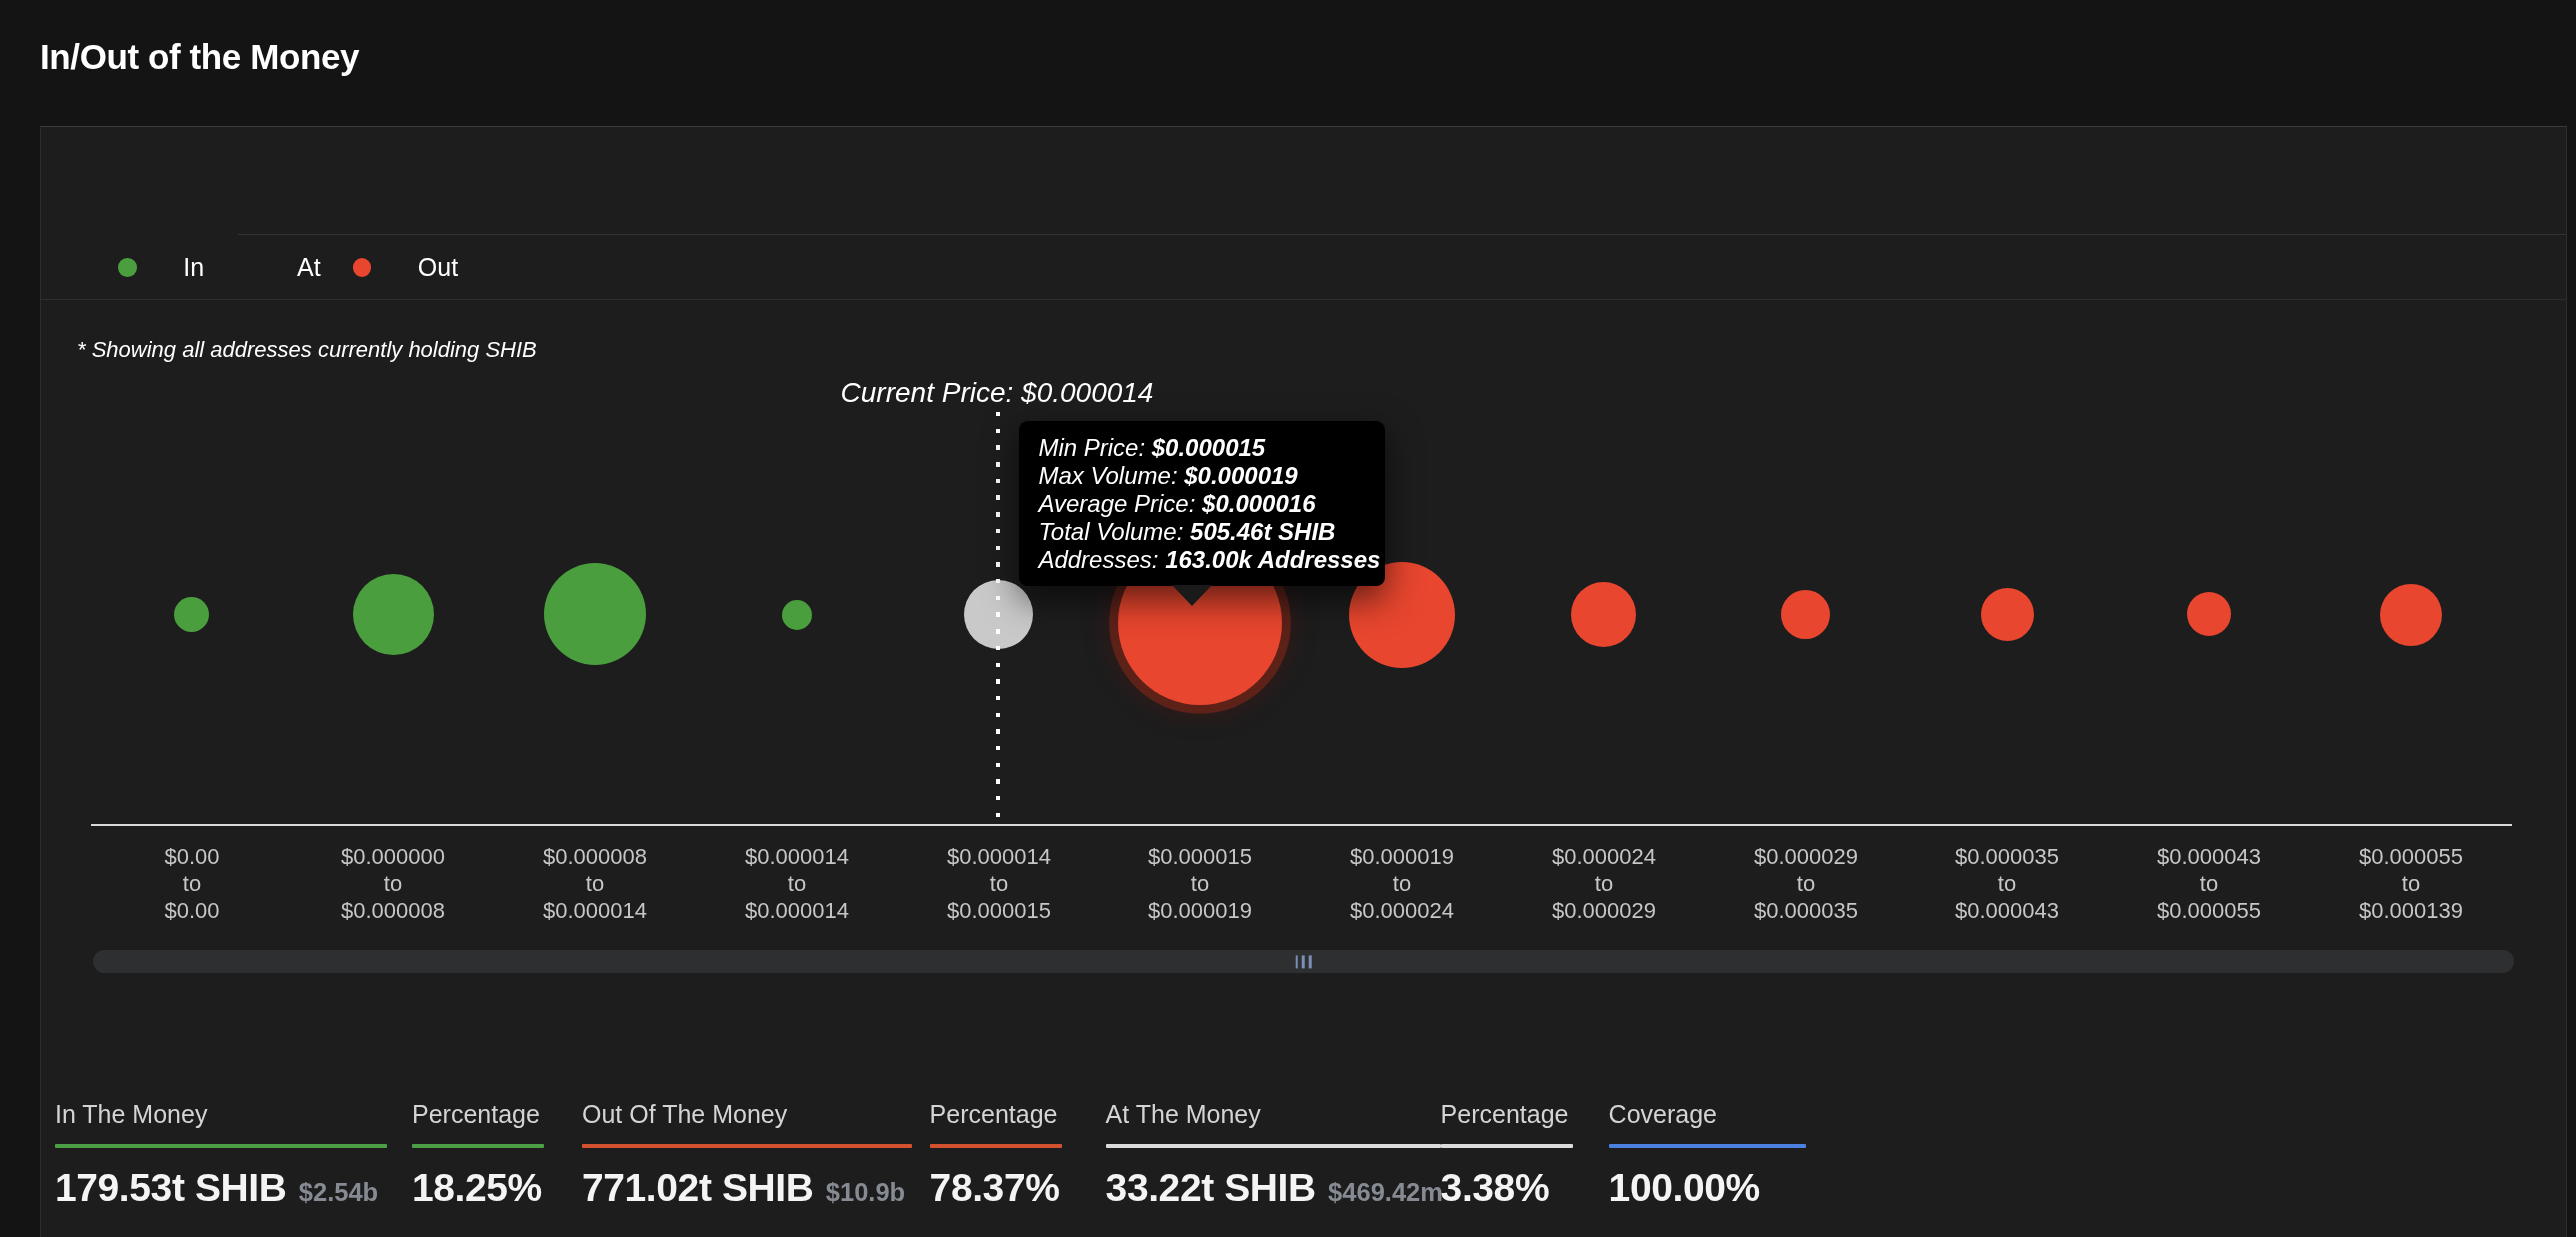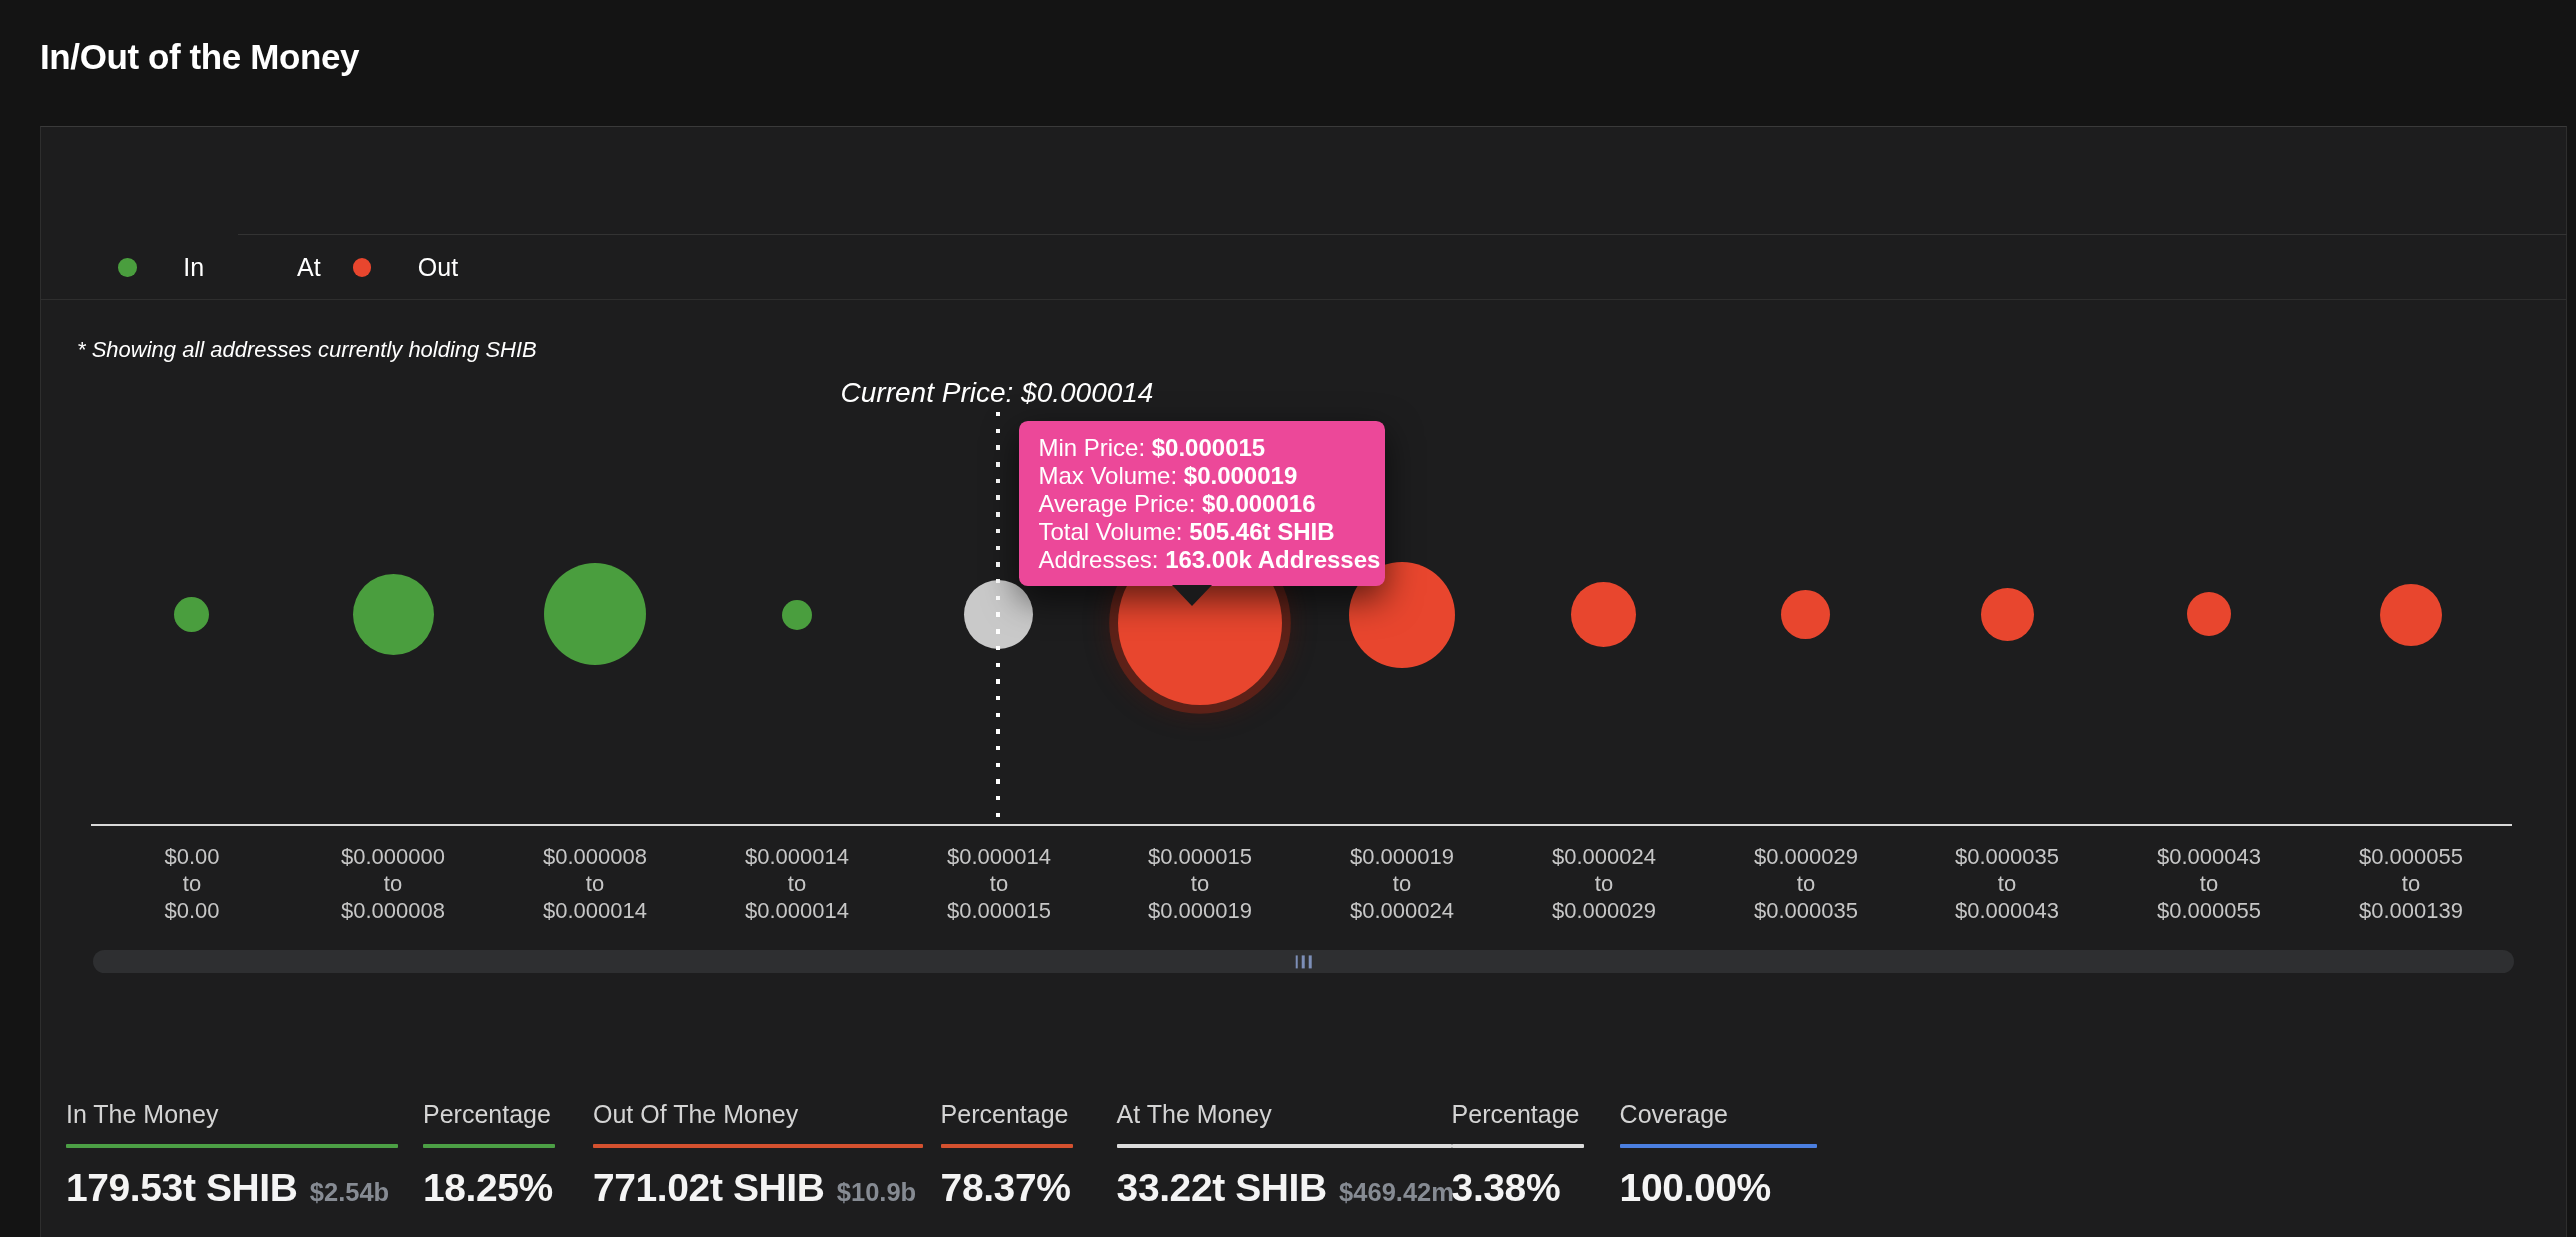--- a/index.html
+++ b/index.html
@@ -48,37 +48,37 @@
                background:#d9d9d9; }
 
   
   .bubble { position:absolute; border-radius:50%; z-index:2; cursor:pointer; }
   .bubble.hl { box-shadow:0 0 0 8.8px rgba(125,38,24,.62), 0 0 23px 10.6px rgba(90,22,12,.38); }
   .axis-label { position:absolute; top:843px; text-align:center; font-size:22px;
                 line-height:27px; color:#c6c6c6; z-index:1; }
 
   
   #tooltip { position:absolute; left:1019px; top:421px; width:366px; z-index:10;
-             background:#ec4899; border-radius:8.8px; padding:13.2px 16px 11.4px 19.4px;
-             box-shadow:0 12.3px 35px rgba(0,0,0,.6); }
+             background:#000000; border-radius:8.8px; padding:13.2px 16px 11.4px 19.4px;
+             box-shadow:0 12.3px 35px rgba(0,0,0,.6);font-style:italic; }
   #tooltip::after { content:""; position:absolute; left:153px; top:100%; margin-top:-0.9px;
                     border:20px solid transparent; border-top:21px solid #1a1a1b;
                     border-bottom:0; }
   .tt-row { font-size:24px; line-height:28px; color:#ffffff; white-space:nowrap; }
   .tt-row b { font-weight:700; }
 
   
   #scrollbar { position:absolute; left:93px; top:950px; width:2421px; height:23px;
                border-radius:11.4px; background:#2e2f31; cursor:pointer; }
   #scroll-grip { position:absolute; left:50%; top:50%; transform:translate(-50%,-50%);
                  display:flex; gap:4.4px; }
   #scroll-grip i { display:block; width:2.6px; height:13.2px; background:#7d8fb8; }
 
   
-  #stats { position:absolute; left:66px; top:1100px; display:flex; align-items:flex-start; }
+  #stats { position:absolute; left:55px; top:1100px; display:flex; align-items:flex-start; }
   .stat { flex:none; }
   .stat:nth-child(1){ width:332px; margin-right:25px; }
   .stat:nth-child(2){ width:132px; margin-right:38px; }
   .stat:nth-child(3){ width:330px; margin-right:17.6px; }
   .stat:nth-child(4){ width:132px; margin-right:44px; }
   .stat:nth-child(5){ width:335px; }
   .stat:nth-child(6){ width:132px; margin-right:36px; }
   .stat:nth-child(7){ width:197px; }
   .stat-label { font-size:25px; color:#d4d4d4; }
   .stat-bar { height:4.4px; margin-top:15px; border-radius:0.9px; }

